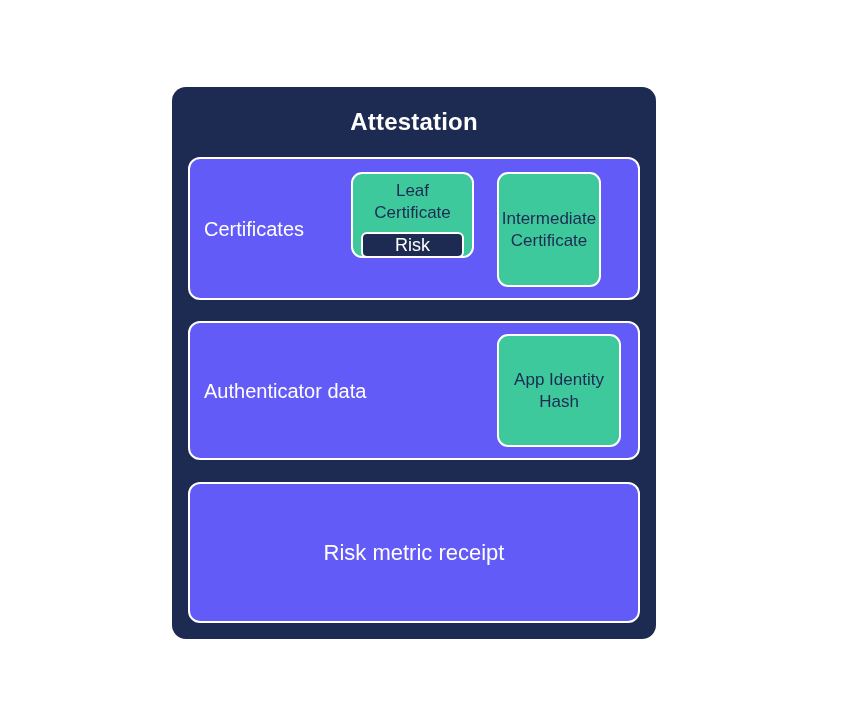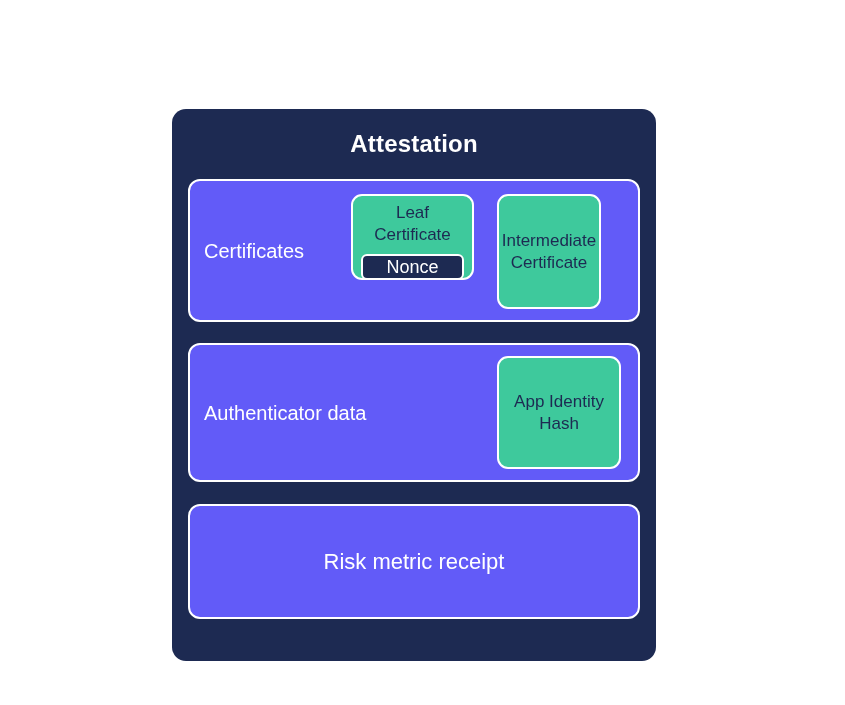--- a/index.html
+++ b/index.html
@@ -16,39 +16,38 @@
     font-family: "Liberation Sans", "DejaVu Sans", sans-serif;
     width: 845px; height: 705px; overflow: hidden;
   }
   .stage { position: relative; width: 845px; height: 705px; background: #ffffff; }
 
   .card {
     position: absolute; left: 172px; top: 87px;
     width: 484px; height: 552px;
     background: var(--navy, #1d2a52);
     border-radius: 14px;
-    margin-top: 22px;
   }
   .card-title {
     position: absolute; top: 21px; left: 0; right: 0;
     text-align: center;
     color: var(--text_light, #ffffff);
     font-size: 24px; font-weight: 700;
     letter-spacing: 0.2px;
   }
 
   .row {
     position: absolute; left: 16px; width: 452px;
     background: var(--purple, #625bf8);
     border: 2px solid var(--border, #ffffff);
     border-radius: 12px;
   }
   .row-certificates { top: 70px;  height: 143px; }
   .row-auth         { top: 234px; height: 139px; }
-  .row-receipt      { top: 395px; height: 115px;
+  .row-receipt      { top: 395px; height: 141px;
                       display: flex; align-items: center; justify-content: center; }
 
   .row-label {
     position: absolute; left: 14px; top: 50%;
     transform: translateY(-50%);
     color: var(--text_light, #ffffff);
     font-size: 20px; font-weight: 400;
     white-space: nowrap;
   }
   .row-label-centered {
@@ -101,21 +100,21 @@
   <div class="card">
 
     <div class="card-title">Attestation</div>
 
     <div class="row row-certificates">
       <span class="row-label">Certificates</span>
 
       <div class="chip chip-leaf">
         <span class="chip-label">Leaf Certificate</span>
         <div class="nonce">
-          <span>Nonce</span>
+          <span>Risk</span>
         </div>
       </div>
 
       <div class="chip chip-intermediate">
         <span class="chip-label">Intermediate Certificate</span>
       </div>
     </div>
 
     <div class="row row-auth">
       <span class="row-label">Authenticator data</span>

